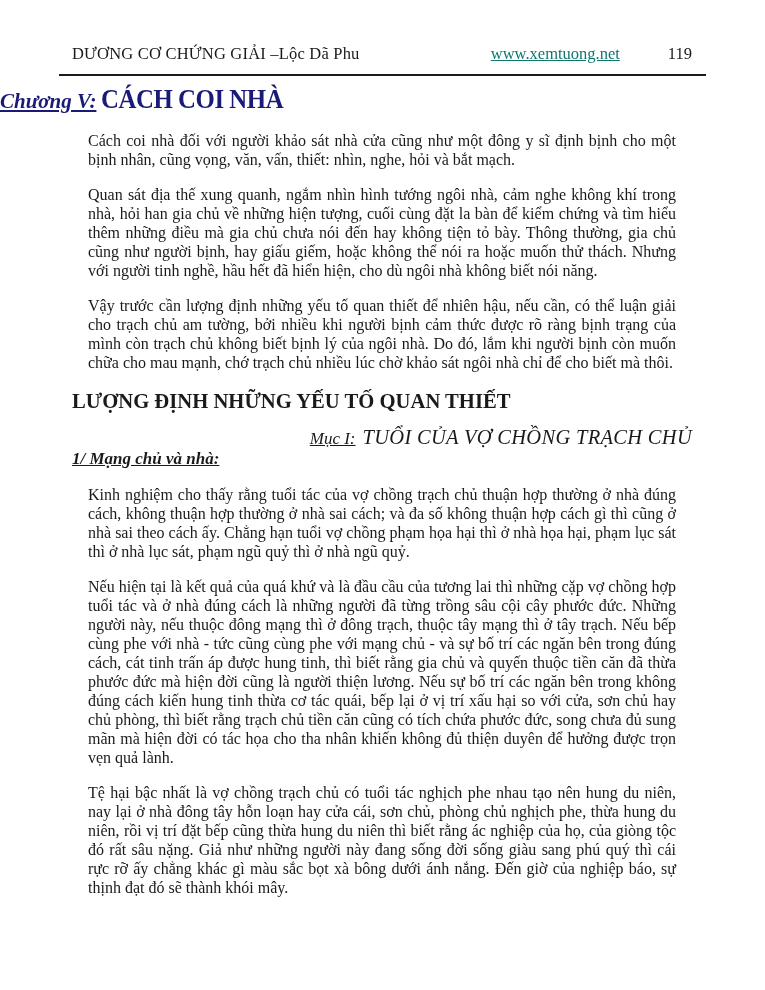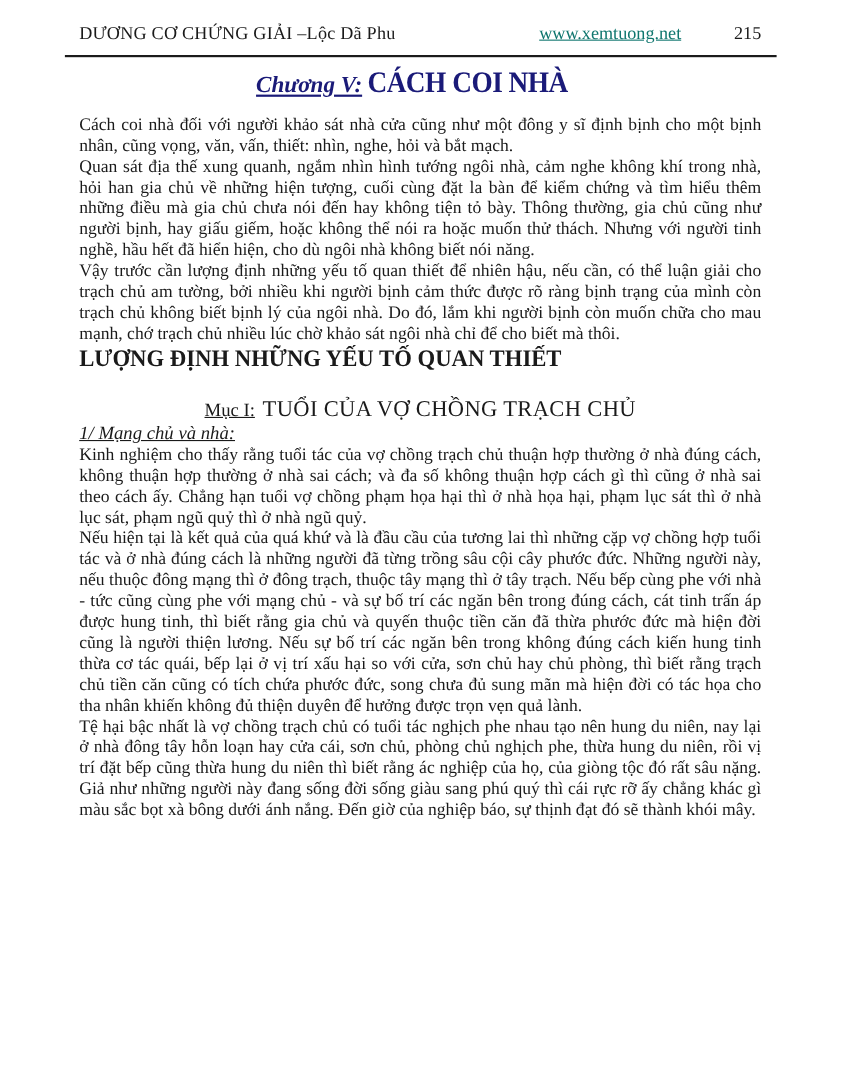--- a/index.html
+++ b/index.html
@@ -13,42 +13,41 @@
     background: #ffffff;
     box-sizing: border-box;
     position: relative;
     overflow: hidden;
     font-family: "Liberation Serif", serif;
     color: #1a1a1a;
   }
   .header {
     display: flex;
     align-items: flex-start;
-    padding: 20px 73px 0 72px;
+    padding: 44px 73px 0 72px;
     font-size: 16.5px;
     white-space: nowrap;
   }
   .book-title {
     flex: 1;
     letter-spacing: 0.2px;
   }
   .site-link {
     text-decoration: underline;
     cursor: pointer;
   }
   .page-num {
     margin-left: 48px;
   }
   .rule {
     margin: 10px 59px 0 59px;
     border-top: 2px solid #1b1b1b;
     height: 0;
   }
   .chapter {
-    text-align: center;
     margin-top: 8px;
     white-space: nowrap;
   }
   .chapter-label {
     font-size: 21px;
     font-style: italic;
     font-weight: bold;
     text-decoration: underline;
   }
   .chapter-title {
@@ -60,71 +59,72 @@
     transform-origin: left center;
     margin-left: 5px;
   }
   .content {
     margin: 13px 73px 0 72px;
     font-size: 16px;
     line-height: 19px;
     text-align: justify;
   }
   .content p {
-    margin: 0;
+    margin: 16px;
   }
   .kicker {
     margin-top: 27px;
     font-size: 17px;
     text-align: left;
   }
   .section-title {
     font-size: 21.5px;
     font-weight: bold;
     line-height: 26px;
     display: inline-block;
     transform: scaleX(0.96);
     transform-origin: left center;
     white-space: nowrap;
     text-align: left;
   }
   .muc {
-    margin-top: 24px;
-    text-align: center;
+    margin-top: 14px;
+    text-align: right;
     white-space: nowrap;
+    font-style: italic;
   }
   .muc-label {
     font-size: 17px;
     text-decoration: underline;
   }
   .muc-title {
     font-size: 20.5px;
     margin-left: 7px;
     letter-spacing: 0.3px;
   }
   .subhead {
     font-size: 17px;
     font-style: italic;
-    font-weight: normal;
+    font-weight: bold;
     line-height: 21px;
     text-align: left;
   }
   .subhead span {
     text-decoration: underline;
   }
 </style>
 </head>
 <body>
 
 <div class="page">
 
   <div class="header">
     <span class="book-title">DƯƠNG CƠ CHỨNG GIẢI –Lộc Dã Phu</span>
     <a class="site-link" style="color: #0f766e;">www.xemtuong.net</a>
-    <span class="page-num">215</span>
+    <span class="page-num">119</span>
   </div>
 
   <div class="rule"></div>
 
   <div class="chapter">
     <span class="chapter-label" style="color: rgb(26, 26, 120);">Chương V:</span><span class="chapter-title" style="color: rgb(26, 26, 120);">CÁCH COI NHÀ</span>
   </div>
 
   <div class="content">
     <p>Cách coi nhà đối với người khảo sát nhà cửa cũng như một đông y sĩ định bịnh cho một bịnh nhân, cũng vọng, văn, vấn, thiết: nhìn, nghe, hỏi và bắt mạch.</p>

